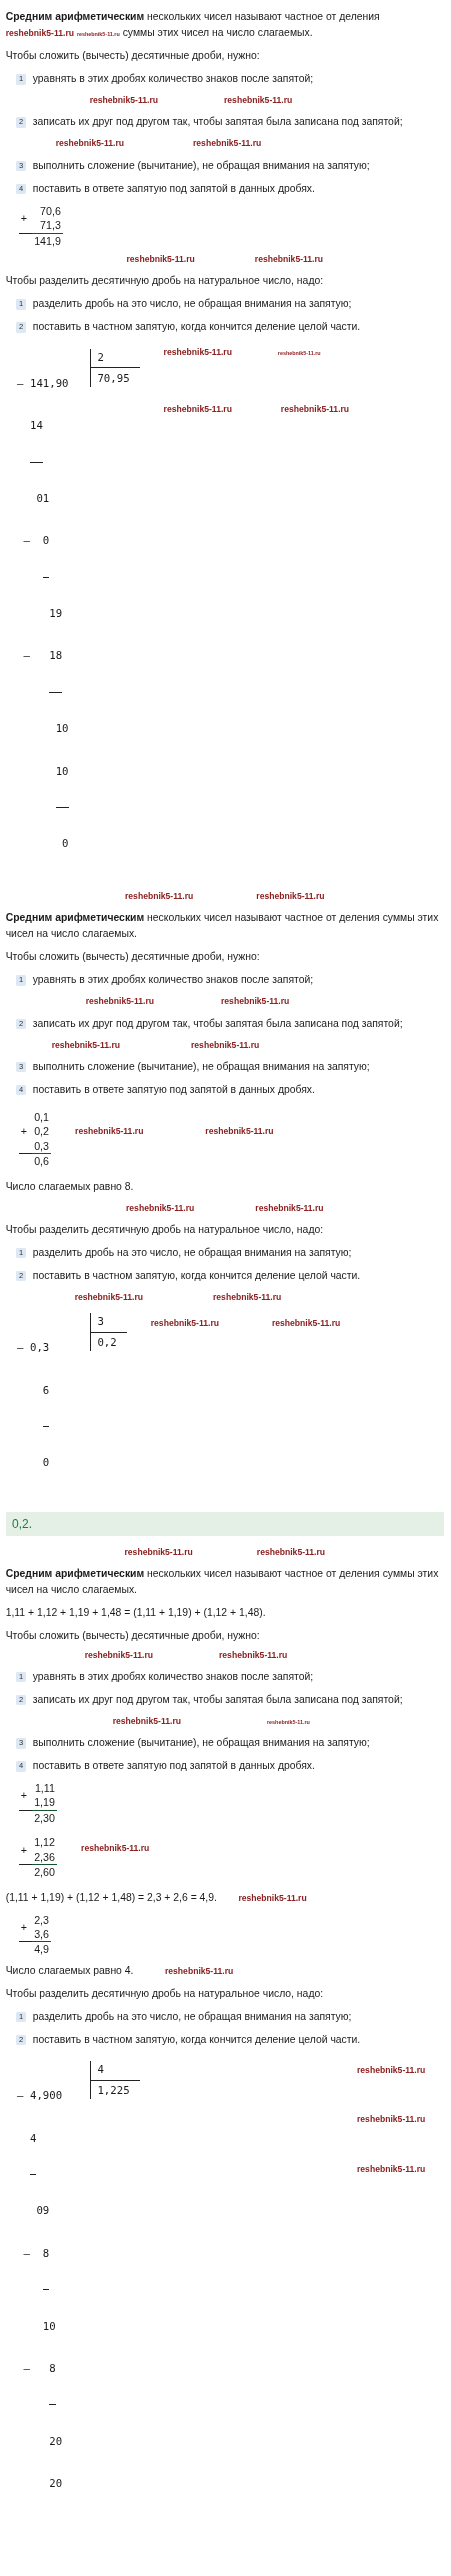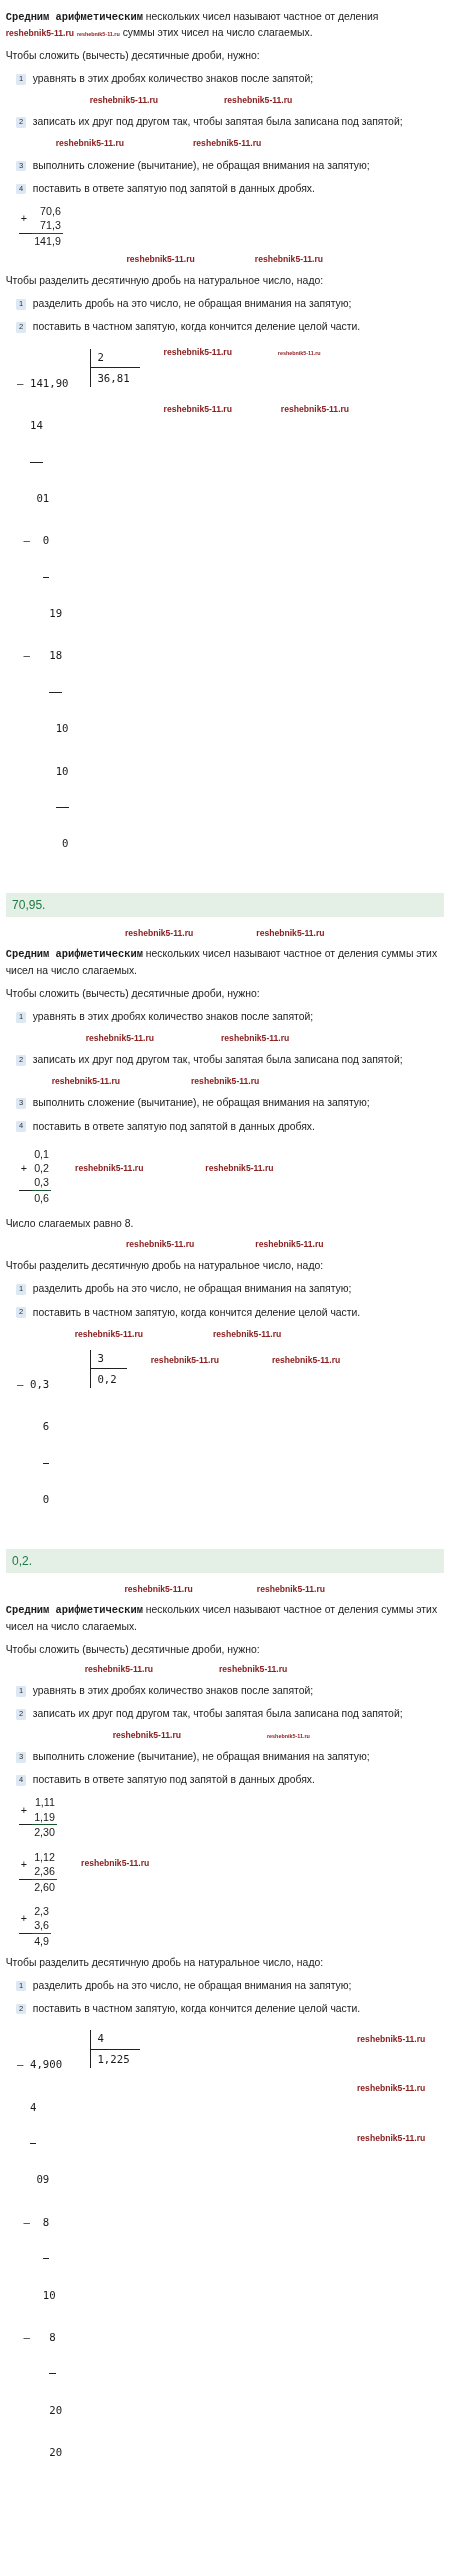--- a/index.html
+++ b/index.html
@@ -6,21 +6,21 @@
   html, body { background: #ffffff; }
   body {
     width: 451px;
     color: #1a1a1a;
     font-family: "Liberation Sans", "DejaVu Sans", sans-serif;
     font-size: 10.4px;
     line-height: 1.6;
     padding: 2.9px 7.1px 11.4px 5.7px;
   }
   p { margin: 5.7px 0; }
-  .term { font-weight: bold; font-family: Liberation Mono, monospace; }
+  .term { font-weight: bold; }
   .title { margin: 6.4px 0 4.3px; }
   .steps { margin: 1.4px 0; }
   .step { display: flex; gap: 6.4px; margin: 6.4px 0 6.4px 10px; align-items: flex-start; }
   .marker {
     flex: 0 0 auto; min-width: 10.7px; text-align: center;
     background: #dce9f4; color: #2c2c2c;
     font-size: 7.5px; line-height: 10.7px; border-radius: 1.4px;
     margin-top: 2.9px; padding: 0 1.4px;
   }
   .step-text { flex: 1; }
@@ -131,35 +131,34 @@
           <div class="drow">     19</div>
           <div class="drow"> –   18</div>
           <div class="hrule" style="margin-left:5ch;width:2ch;"></div>
           <div class="drow">      10</div>
           <div class="drow">      10</div>
           <div class="hrule" style="margin-left:6ch;width:2ch;"></div>
           <div class="drow">       0</div>
         </div>
         <div class="corner">
           <div class="divisor">2</div>
-          <div class="quotient">36,81</div>
+          <div class="quotient">70,95</div>
         </div>
       </div>
       <div class="wm-col">
         <div>
           <span class="wm">reshebnik5-11.ru</span>
           <span class="wm-xs" style="margin-left:43px;">reshebnik5-11.ru</span>
         </div>
         <div style="margin-top:41px;">
           <span class="wm">reshebnik5-11.ru</span>
           <span class="wm" style="margin-left:46px;">reshebnik5-11.ru</span>
         </div>
       </div>
     </div>
-    <div class="answer">70,95.</div>
   </section>
 
   <section class="block">
     <div class="wm-row" style="justify-content:center;gap:63px;">
       <span class="wm">reshebnik5-11.ru</span>
       <span class="wm">reshebnik5-11.ru</span>
     </div>
     <p>
       <b class="term">Средним арифметическим</b>
       <span>нескольких чисел называют частное от деления</span>
@@ -264,20 +263,21 @@
   <section class="block">
     <div class="wm-row" style="justify-content:center;gap:64px;">
       <span class="wm">reshebnik5-11.ru</span>
       <span class="wm">reshebnik5-11.ru</span>
     </div>
     <p>
       <b class="term">Средним арифметическим</b>
       <span>нескольких чисел называют частное от деления</span>
       <span>суммы этих чисел на число слагаемых.</span>
     </p>
+    <p>1,11 + 1,12 + 1,19 + 1,48 = (1,11 + 1,19) + (1,12 + 1,48).</p>
     <p class="title">Чтобы сложить (вычесть) десятичные дроби, нужно:</p>
     <div class="wm-row" style="padding-left:79px;gap:66px;">
       <span class="wm">reshebnik5-11.ru</span>
       <span class="wm">reshebnik5-11.ru</span>
     </div>
     <div class="steps">
       <div class="step">
         <span class="marker">1</span>
         <span class="step-text">уравнять в этих дробях количество знаков после запятой;</span>
       </div>
@@ -326,35 +326,43 @@
           <tr>
             <td class="op"></td>
             <td class="num">2,60</td>
           </tr>
         </tbody>
       </table>
       <div class="wm-col" style="margin-top:8.6px;">
         <div><span class="wm">reshebnik5-11.ru</span></div>
       </div>
     </div>
+    <p>
+      <span>(1,11 + 1,19) + (1,12 + 1,48) = 2,3 + 2,6 = 4,9.</span>
+      <span class="wm" style="margin-left:18.6px;">reshebnik5-11.ru</span>
+    </p>
     <table class="colsum">
       <tbody>
         <tr>
           <td class="op" rowspan="2">+</td>
           <td class="num">2,3</td>
         </tr>
         <tr class="last">
           <td class="num">3,6</td>
         </tr>
         <tr>
           <td class="op"></td>
           <td class="num">4,9</td>
         </tr>
       </tbody>
     </table>
+    <p>
+      <span>Число слагаемых равно 4.</span>
+      <span class="wm" style="margin-left:28.6px;">reshebnik5-11.ru</span>
+    </p>
     <p class="title">Чтобы разделить десятичную дробь на натуральное число, надо:</p>
     <div class="steps">
       <div class="step">
         <span class="marker">1</span>
         <span class="step-text">разделить дробь на это число, не обращая внимания на запятую;</span>
       </div>
       <div class="step">
         <span class="marker">2</span>
         <span class="step-text">поставить в частном запятую, когда кончится деление целой части.</span>
       </div>

